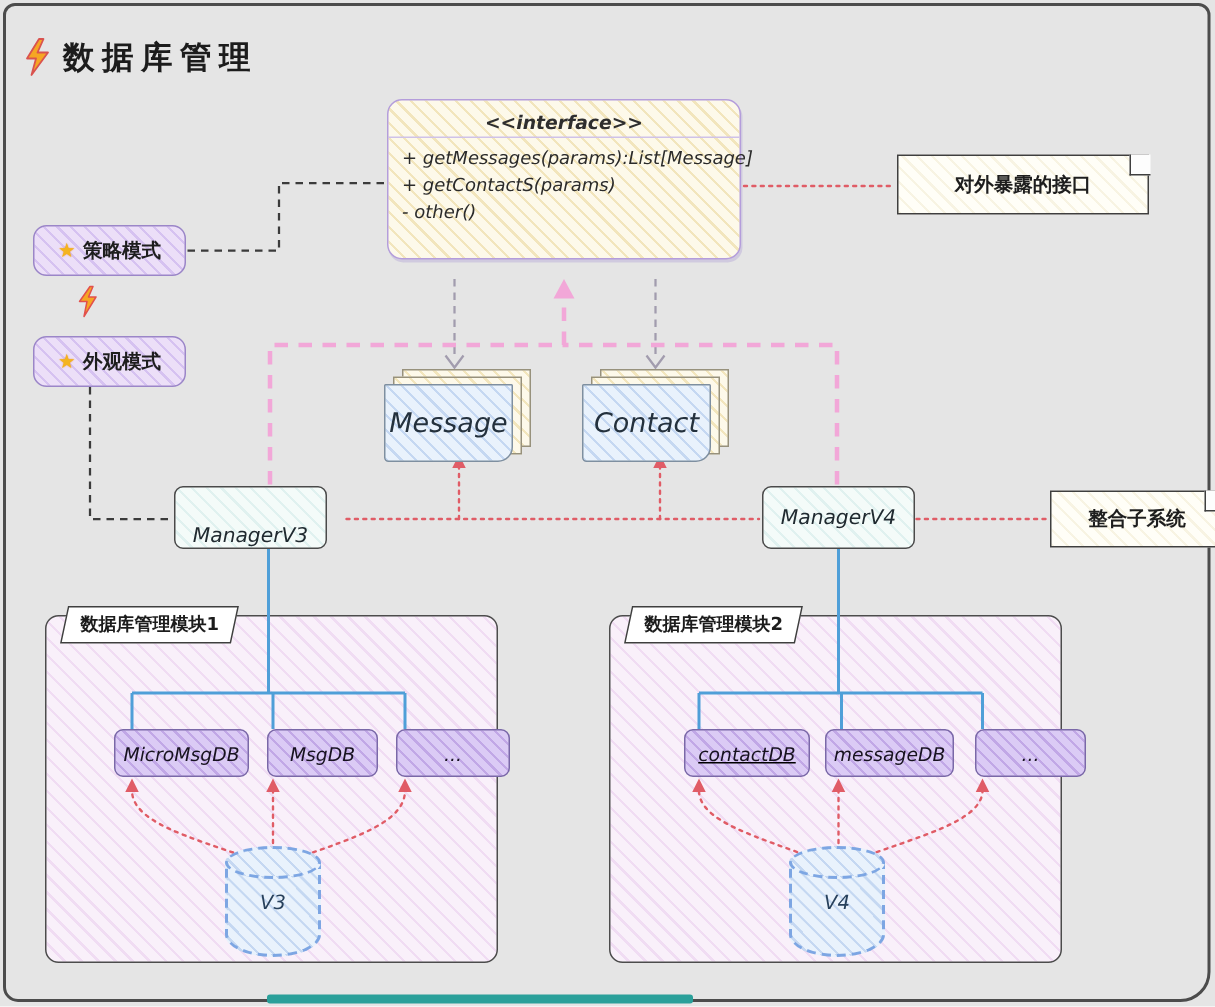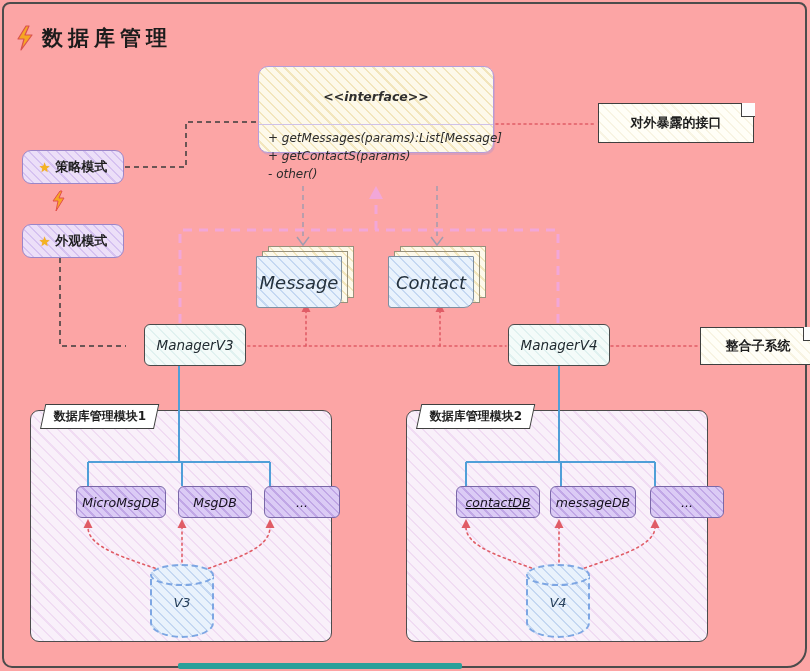--- a/index.html
+++ b/index.html
@@ -1,18 +1,18 @@
 <!DOCTYPE html>
 <html><head>
 <meta charset="utf-8">
 <style>
   * { margin:0; padding:0; box-sizing:border-box; }
   html,body { background:#ffffff; }
   body { font-family:"DejaVu Sans","Liberation Sans",sans-serif; }
-  #canvas { position:relative; width:810px; height:671px; background:#fca5a5; overflow:hidden; }
+  #canvas { position:relative; width:810px; height:671px; background:#e5e5e5; overflow:hidden; }
 
   .frame { position:absolute; left:2px; top:2px; right:3px; bottom:3px;
            border:2px solid #4c4c4c; border-radius:8px 8px 20px 10px; pointer-events:none; }
 
   svg.connectors { position:absolute; left:0; top:0; width:810px; height:671px; }
   .dash-black { stroke:#3b3b3b; stroke-width:1.5; stroke-dasharray:5 4; fill:none; }
   .dot-red    { stroke:#e05c66; stroke-width:1.6; stroke-dasharray:2 3.6; fill:none; stroke-linecap:round; }
   .dash-gray  { stroke:#a29cae; stroke-width:1.5; stroke-dasharray:5 4; fill:none; }
   .chev       { stroke:#a29cae; stroke-width:1.5; fill:none; }
   .dash-pink  { stroke:#f2a7d8; stroke-width:3; stroke-dasharray:9 7; fill:none; }
@@ -25,26 +25,26 @@
   .h-purple { background: repeating-linear-gradient(45deg, rgba(140,95,200,.33) 0 1.5px, transparent 1.5px 6px), #dbcbf5; margin-left: 32px; }
   .h-pink   { background: repeating-linear-gradient(45deg, rgba(205,140,215,.20) 0 1.5px, transparent 1.5px 8px), #f9f0fa; }
   .h-blue   { background: repeating-linear-gradient(45deg, rgba(120,160,220,.32) 0 1.5px, transparent 1.5px 7px), #e9f2fc; }
   .h-lav    { background: repeating-linear-gradient(45deg, rgba(150,110,220,.26) 0 1.5px, transparent 1.5px 6.5px), #ecdff8; }
   .h-cyan   { background: repeating-linear-gradient(45deg, rgba(120,190,190,.16) 0 1.5px, transparent 1.5px 7px), #f4fbf9; }
   .h-note   { background: repeating-linear-gradient(45deg, rgba(210,190,120,.16) 0 1.5px, transparent 1.5px 7px), #fffef7; }
 
   .title { position:absolute; left:16px; top:24px; display:flex; align-items:center; gap:9px; }
   .title span { font-size:21px; font-weight:bold; letter-spacing:5px; color:#1c1c1c; }
 
-  .iface { position:absolute; left:258px; top:66px; width:236px; height:87px;
-           border:1.5px solid #b49ddb; border-radius:10px; padding-top:22px;
+  .iface { position:absolute; left:258px; top:66px; width:236px; height:107px;
+           border:1.5px solid #b49ddb; border-radius:10px; padding-top:7px;
            box-shadow:1px 2px 0 rgba(160,140,210,.30); }
   .iface-st { text-align:center; font-size:12.5px; font-weight:bold; font-style:italic; color:#2e2e2e; }
   .iface-nm { text-align:center; font-size:13px; font-style:italic; color:#2e2e2e; margin-top:1px; }
-  .iface-methods { margin-top:20px; border-top:1px solid #cfc2e8; padding:4px 0 0 9px; }
+  .iface-methods { margin-top:2px; border-top:1px solid #cfc2e8; padding:4px 0 0 9px; }
   .iface-methods div { font-size:12px; font-style:italic; color:#2b2b2b; line-height:18px; white-space:nowrap; }
 
   .note { position:absolute; border:1.5px solid #3f3f3f; display:flex; align-items:center; justify-content:center; }
   .note span { font-size:13px; font-weight:600; color:#1e1e1e; }
   .note::before { content:''; position:absolute; top:-1.5px; right:-1.5px; width:13px; height:13px;
                   background:#fdfdfd; border-left:1.5px solid #3f3f3f; border-bottom:1.5px solid #3f3f3f; }
 
   .pill { position:absolute; width:102px; height:34px; border:1.2px solid #9b86c8; border-radius:9px;
           display:flex; align-items:center; justify-content:center; gap:5px; }
   .pill .star { color:#f4b41f; font-size:13px; text-shadow:0 0 1px #e98c2a; }
@@ -153,21 +153,21 @@
 
   <div class="iface h-cream">
     <div class="iface-st">&lt;&lt;interface&gt;&gt;</div>
     <div class="iface-methods">
       <div>+ getMessages(params):List[Message]</div>
       <div>+ getContactS(params)</div>
       <div>- other()</div>
     </div>
   </div>
 
-  <div class="note h-note" style="left:598px; top:103px; width:156px; height:40px;">
+  <div class="note h-note" style="left:598px; top:103px; width:168px; height:40px;">
     <span>对外暴露的接口</span>
   </div>
   <div class="note h-note" style="left:700px; top:327px; width:116px; height:38px;">
     <span>整合子系统</span>
   </div>
 
   <div class="pill h-lav" style="left:22px; top:150px;">
     <span class="star">★</span>
     <span class="pill-label">策略模式</span>
   </div>
@@ -187,21 +187,21 @@
     </div>
   </div>
   <div class="doc-stack" style="left:388px; top:246px;">
     <div class="sheet h-cream" style="left:12px; top:0;"></div>
     <div class="sheet h-cream" style="left:6px; top:5px;"></div>
     <div class="sheet front h-blue" style="left:0; top:10px;">
       <span>Contact</span>
     </div>
   </div>
 
-  <div class="mgr h-cyan" style="left:144px; top:324px;">
+  <div class="mgr h-cyan" style="left:116px; top:324px;align-items:flex-end;">
     <span>ManagerV3</span>
   </div>
   <div class="mgr h-cyan" style="left:508px; top:324px;">
     <span>ManagerV4</span>
   </div>
 
   <div class="module-tab" style="left:40px; top:404px;">
     <span>数据库管理模块1</span>
   </div>
   <div class="module-tab" style="left:416px; top:404px;">

